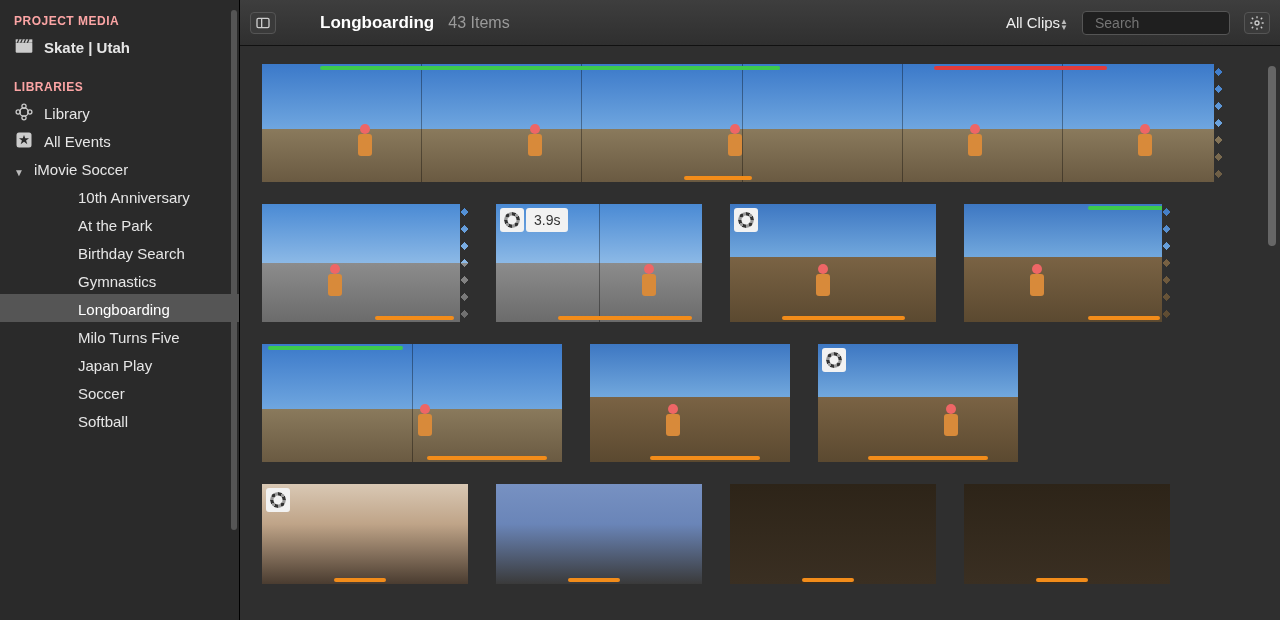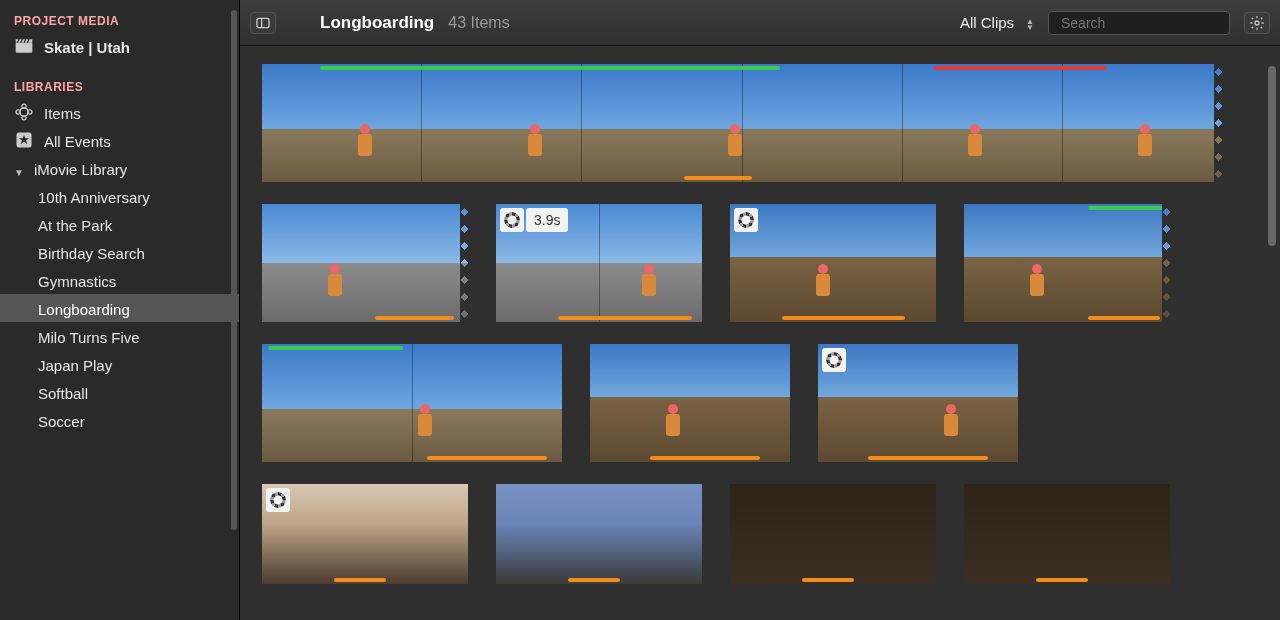--- a/index.html
+++ b/index.html
@@ -4,38 +4,38 @@
 <style>
   * { box-sizing: border-box; margin: 0; padding: 0; }
   html, body { width: 1280px; height: 620px; overflow: hidden; font-family: -apple-system, "Helvetica Neue", Arial, sans-serif; background: #1e1e1e; color: #ddd; }
   .app { display: flex; width: 100%; height: 100%; }
 
   
   .sidebar { width: 240px; background: #2a2a2a; border-right: 1px solid #000; display: flex; flex-direction: column; padding-top: 8px; position: relative; }
   .section-header { font-size: 12px; font-weight: 600; letter-spacing: 0.5px; color: #fca5a5; padding: 6px 14px 4px; text-transform: uppercase; }
   .side-item { display: flex; align-items: flex-end; gap: 10px; padding: 4px 14px; font-size: 15px; color: #e6e6e6; cursor: default; height: 28px; }
   .side-item.selected { background: #555; color: #fff; }
-  .side-item.child { padding-left: 38px; font-size: 15px; }
+  .side-item.child { padding-left: 78px; font-size: 15px; }
   .side-item .tri { width: 10px; color: #bbb; font-size: 10px; display: inline-block; text-align: center; }
   .side-item .ico { width: 20px; height: 20px; display: inline-flex; align-items: center; justify-content: center; }
   .side-item .ico svg { width: 20px; height: 20px; }
   .side-item.lib-parent { padding-left: 14px; font-weight: 500; }
   .side-scroll { position: absolute; right: 2px; top: 10px; width: 6px; height: 520px; background: #555; border-radius: 3px; }
 
   
   .main { flex: 1; display: flex; flex-direction: column; background: #2f2f2f; position: relative; }
 
   
   .toolbar { height: 46px; background: linear-gradient(#3e3e3e,#2f2f2f); border-bottom: 1px solid #111; display: flex; align-items: center; padding: 0 10px; gap: 14px; }
   .toolbar .ttl { font-size: 17px; font-weight: 600; color: #fff; margin-left: 30px; }
   .toolbar .count { font-size: 16px; color: #9a9a9a; }
   .toolbar .spacer { flex: 1; }
-  .seg { display: flex; align-items: flex-end; gap: 12px; font-size: 15px; color: #eee; cursor: default; }
+  .seg { display: flex; align-items: flex-end; gap: 0; font-size: 15px; color: #eee; cursor: default; }
   .chevs { display: flex; flex-direction: column; line-height: 6px; font-size: 8px; color: #bbb; }
-  .search { width: 182px; height: 24px; background: #1f1f1f; border: 1px solid #555; border-radius: 4px; display: flex; gap: 6px; padding: 0 6px; }
+  .search { width: 148px; height: 24px; background: #1f1f1f; border: 1px solid #555; border-radius: 4px; display: flex; gap: 6px; padding: 0 6px; }
   .search input { flex: 1; background: transparent; border: none; outline: none; color: #ccc; font-size: 14px; }
   .toolbtn { width: 26px; height: 22px; border: 1px solid #555; border-radius: 4px; background: #3a3a3a; display: inline-flex; align-items: center; justify-content: center; }
   .toolbtn svg { width: 16px; height: 16px; }
 
   
   .browser { flex: 1; overflow: hidden; padding: 18px 22px; position: relative; }
   .row { display: flex; gap: 28px; margin-bottom: 22px; align-items: center; }
   .clip { position: relative; height: 118px; border-radius: 2px; overflow: visible; background: #1a2a3a; }
   .clip.jagged::before, .clip.jagged::after {
     content: ""; position: absolute; top: 0; bottom: 0; width: 10px;
@@ -106,36 +106,36 @@
     <div class="side-item">
       <span class="ico">
         <svg viewBox="0 0 24 24" stroke="#ccc" fill="none" stroke-width="1.5">
             <circle cx="12" cy="12" r="5"></circle>
             <circle cx="12" cy="5" r="2.5"></circle>
             <circle cx="12" cy="19" r="2.5"></circle>
             <circle cx="5" cy="12" r="2.5"></circle>
             <circle cx="19" cy="12" r="2.5"></circle>
           </svg>
       </span>
-      <span>Items</span>
+      <span>Library</span>
     </div>
 
     <div class="side-item">
       <span class="ico">
         <svg viewBox="0 0 24 24" fill="#ccc">
             <rect x="3" y="3" width="18" height="18" rx="3"></rect>
             <polygon points="12,6 13.5,10 18,10 14.5,12.5 16,17 12,14 8,17 9.5,12.5 6,10 10.5,10" fill="#2a2a2a"></polygon>
           </svg>
       </span>
       <span>All Events</span>
     </div>
 
     <div class="side-item lib-parent">
       <span class="tri">▼</span>
-      <span>iMovie Library</span>
+      <span>iMovie Soccer</span>
     </div>
 
     <div class="side-item child">
         <span>10th Anniversary</span>
       </div>
     <div class="side-item child">
         <span>At the Park</span>
       </div>
     <div class="side-item child">
         <span>Birthday Search</span>
@@ -146,24 +146,24 @@
     <div class="side-item child selected">
         <span>Longboarding</span>
       </div>
     <div class="side-item child">
         <span>Milo Turns Five</span>
       </div>
     <div class="side-item child">
         <span>Japan Play</span>
       </div>
     <div class="side-item child">
+        <span>Soccer</span>
+      </div>
+    <div class="side-item child">
         <span>Softball</span>
-      </div>
-    <div class="side-item child">
-        <span>Soccer</span>
       </div>
 
     <div class="side-scroll"></div>
   </div>
 
   <div class="main">
     <div class="toolbar">
       <div class="toolbtn">
         <svg viewBox="0 0 24 24" fill="none" stroke="#ccc" stroke-width="2">
             <rect x="3" y="5" width="18" height="14" rx="2"></rect>

